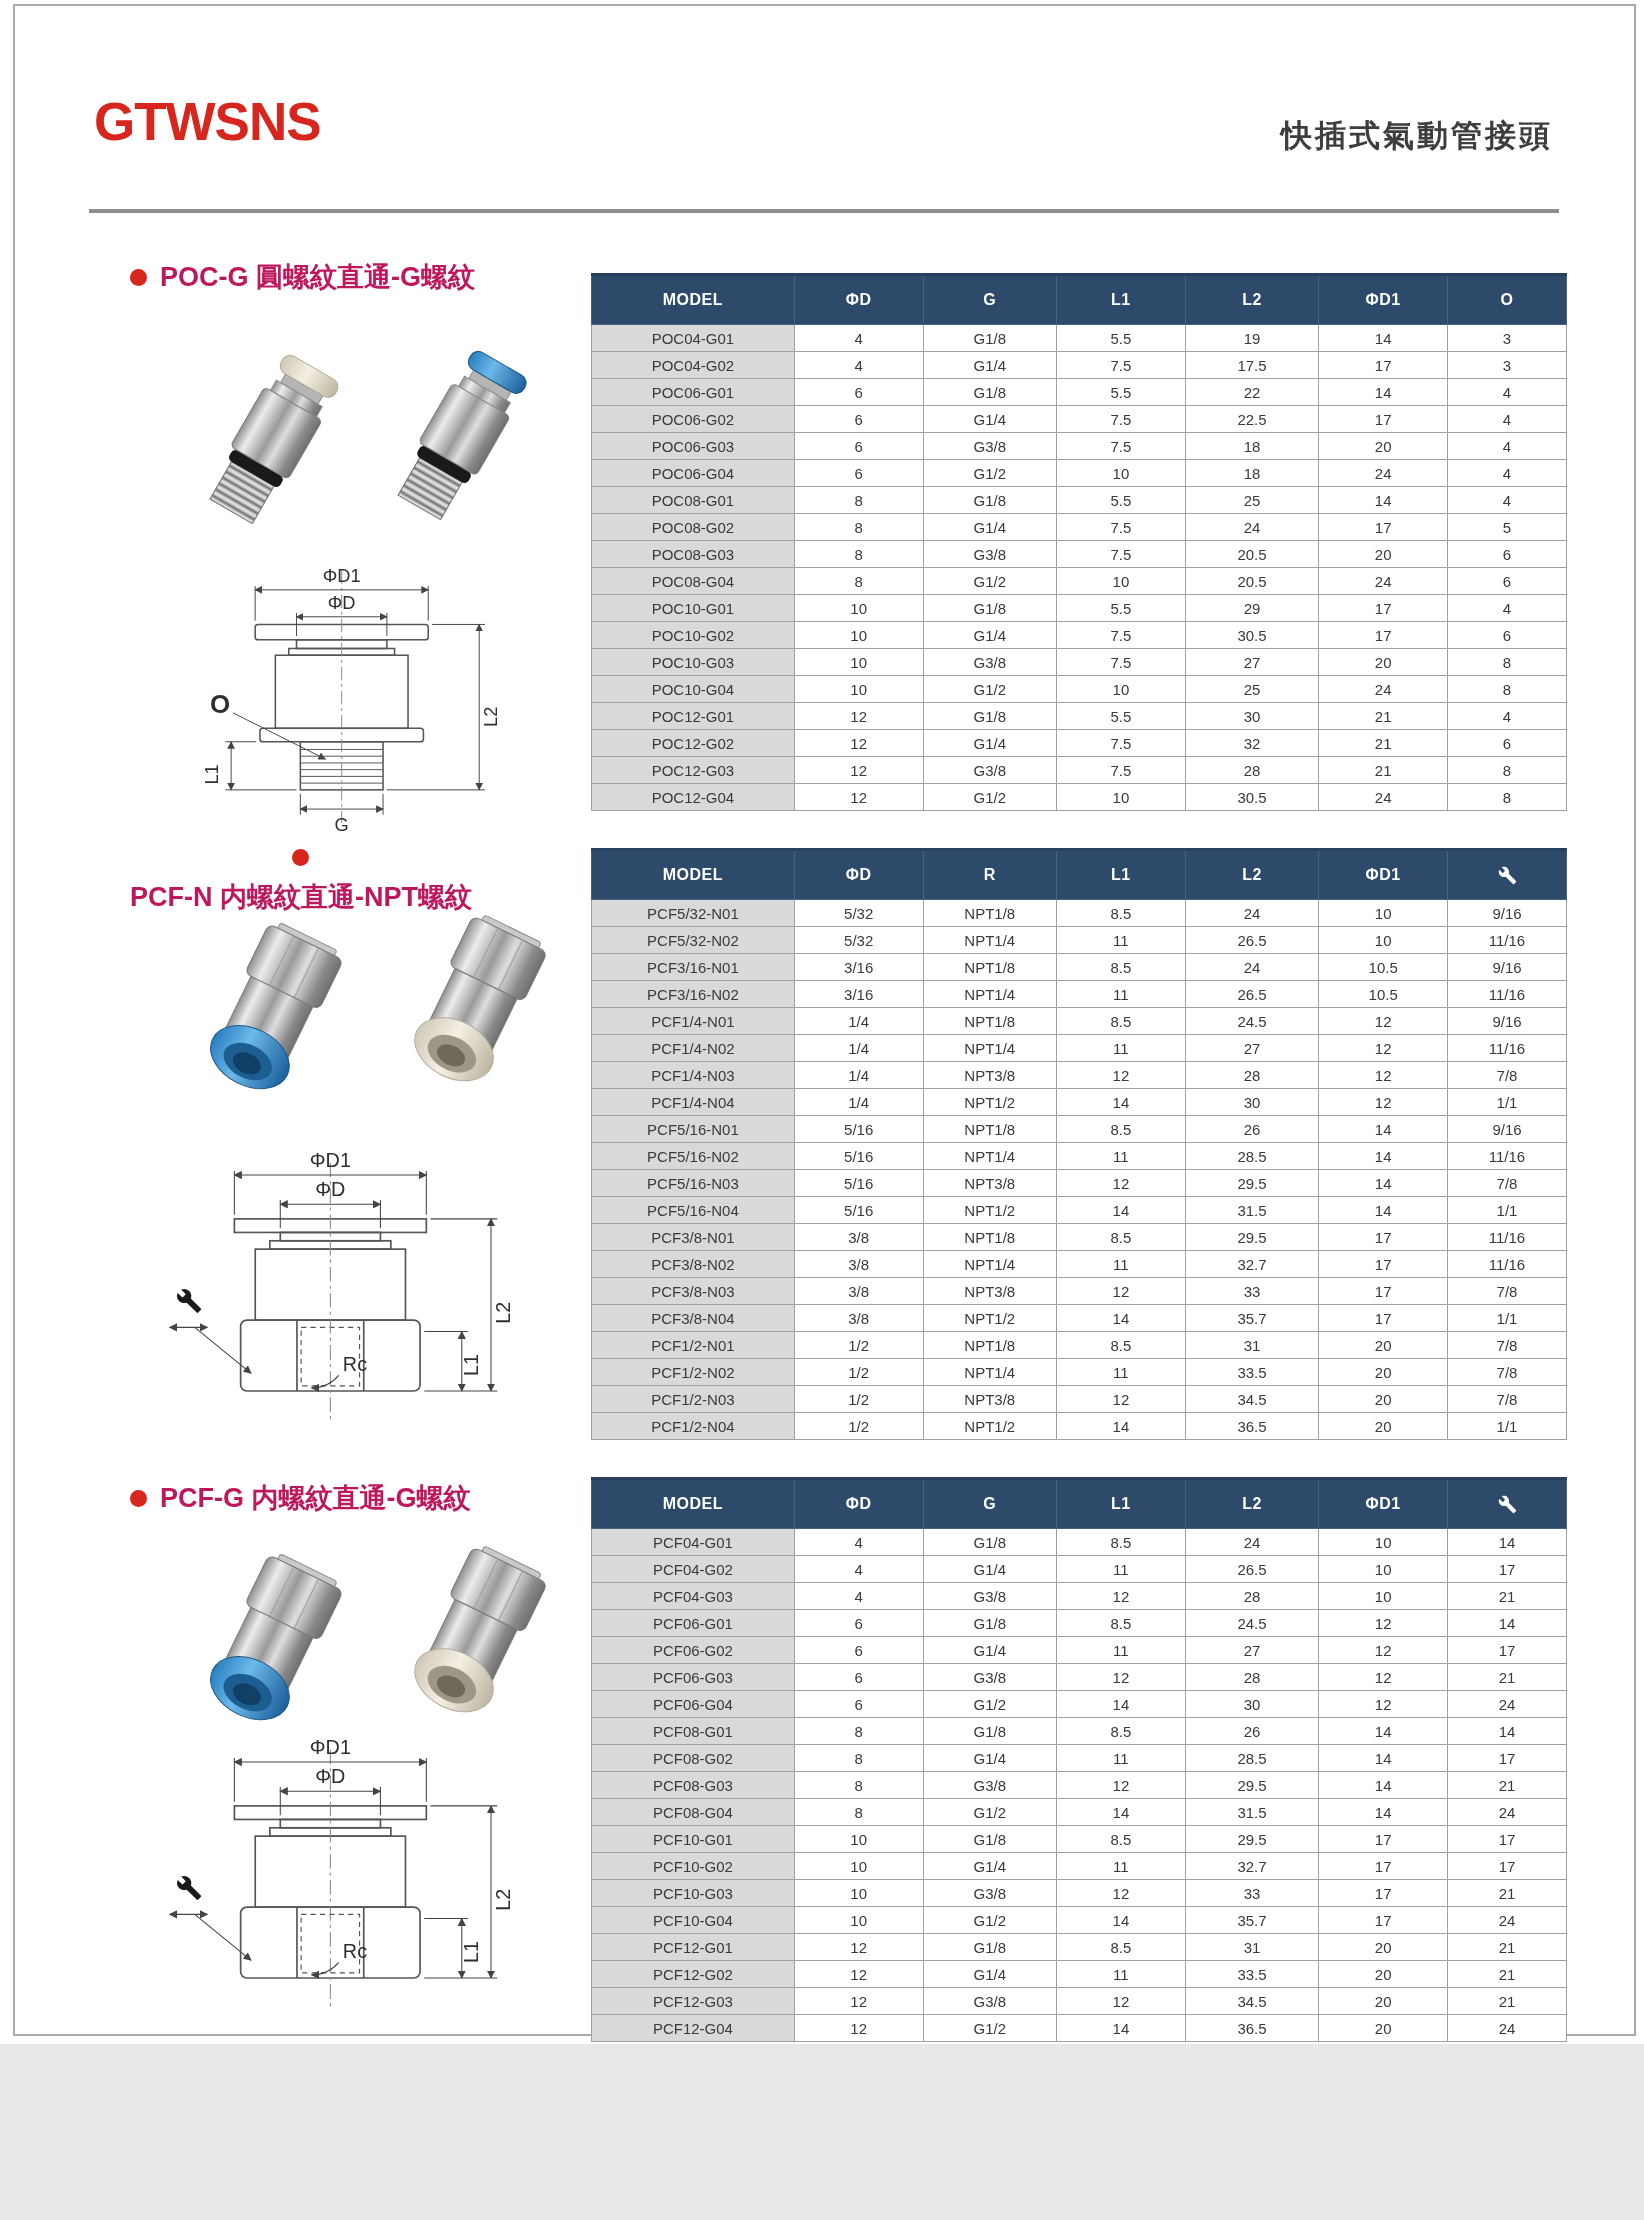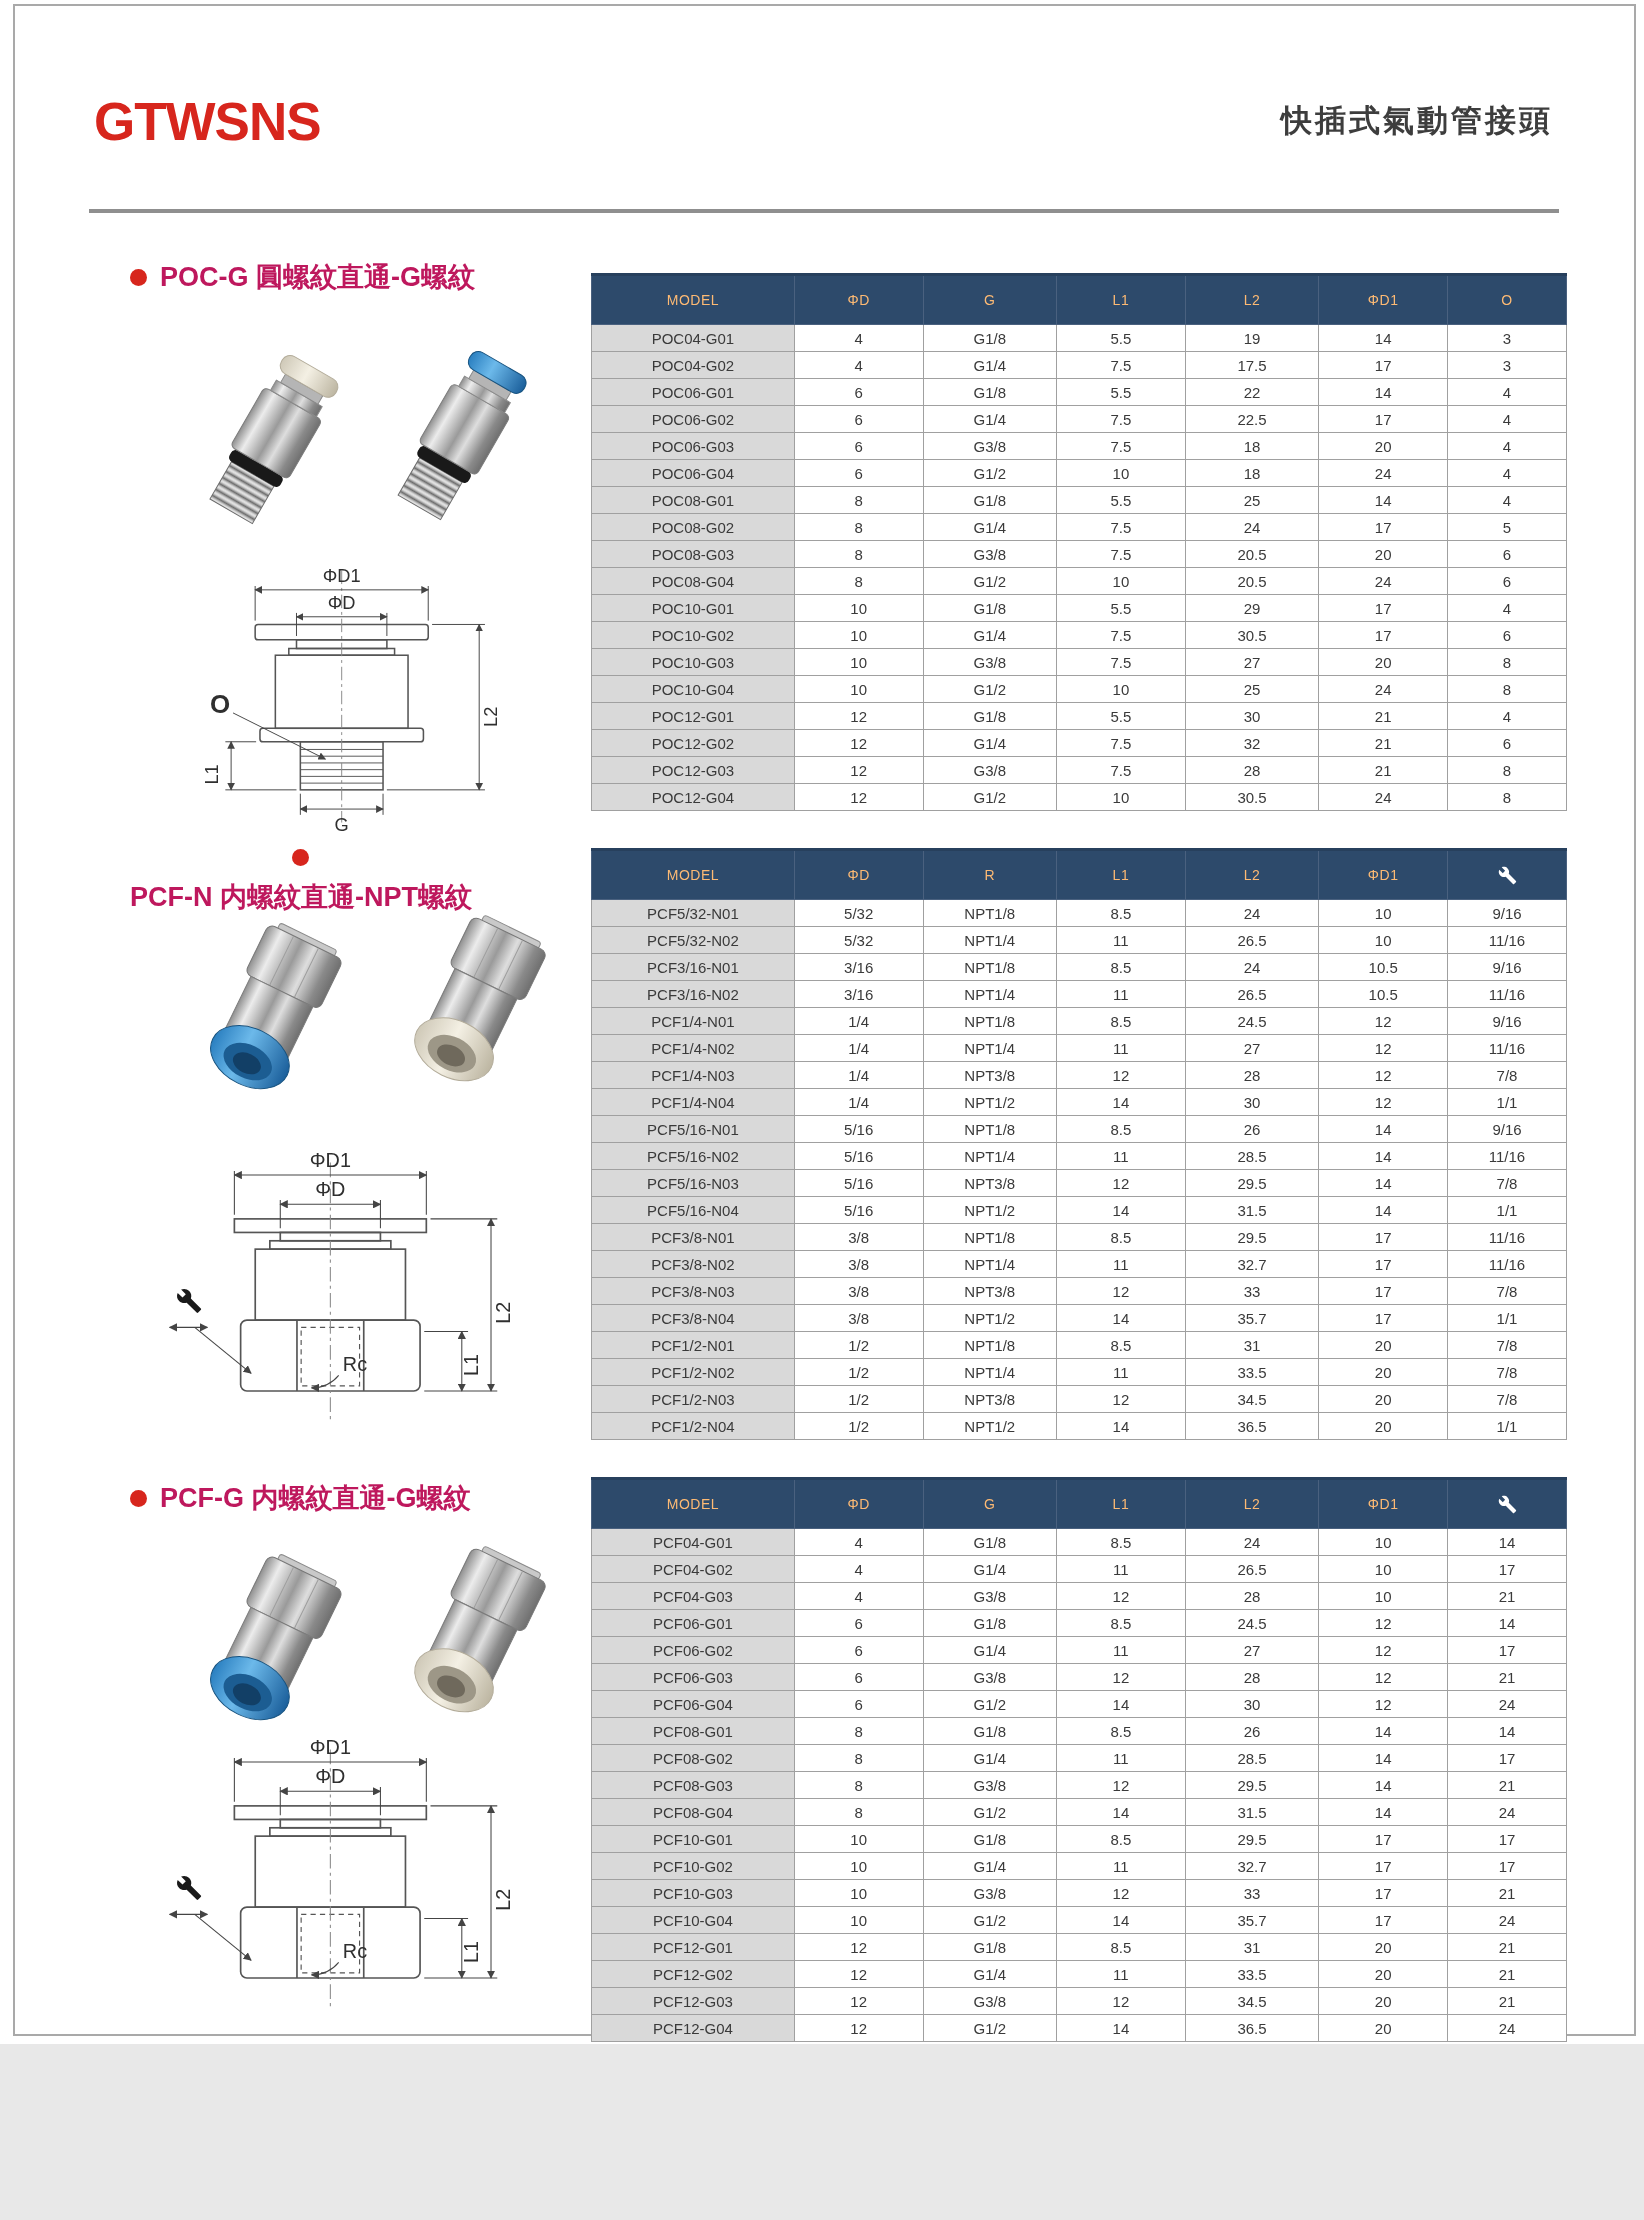--- a/index.html
+++ b/index.html
@@ -3,33 +3,33 @@
 <meta charset="utf-8">
 <style>
   html,body{margin:0;padding:0;background:#e8e8e8;}
   .page{position:relative;width:1644px;height:2044px;background:#ffffff;overflow:hidden;
         font-family:"Liberation Sans",sans-serif;color:#333;}
   .frame{position:absolute;top:4px;left:13px;right:8px;bottom:8px;border:2px solid #a9a9a9;pointer-events:none;}
 
   
   .logo{position:absolute;left:94px;top:95px;font-size:53px;font-weight:900;letter-spacing:-1px;
         color:#d7261d;line-height:1;}
-  .subtitle{position:absolute;right:91px;top:100px;font-size:31px;font-weight:600;color:#3d3d3d;
+  .subtitle{position:absolute;right:91px;top:115px;font-size:31px;font-weight:600;color:#3d3d3d;
         letter-spacing:3px;}
   .header-rule{position:absolute;left:89px;right:85px;top:209px;height:4px;background:#8f8f8f;}
 
   
   .sec-title{position:absolute;left:130px;display:flex;align-items:center;gap:13px;
              font-size:27px;font-weight:bold;color:#be185d;}
   .bullet{width:17px;height:17px;border-radius:50%;background:#d7261d;flex:0 0 auto;}
 
   
   .spec-table{position:absolute;left:591px;width:976px;border-collapse:collapse;table-layout:fixed;
               font-size:15px;color:#3a3a3a;border:1px solid #8c8c8c;}
-  .spec-table th{background:#2d4a6b;color:#fdba74;font-size:14px;font-weight:normal;height:46px;
+  .spec-table th{background:#2d4a6b;color:#ffffff;font-size:16px;font-weight:bold;height:46px;
                  border:1px solid #4a617f;letter-spacing:0.5px;}
   .spec-table thead tr{border-top:3px solid #27405d;}
   .spec-table td{height:26px;text-align:center;border:1px solid #a0a0a0;background:#fff;
                  padding:0 2px;line-height:1;}
   .spec-table td.model{background:#d9d9d9;}
   .spec-table th svg{vertical-align:middle;}
 
   
   .photo,.diagram{position:absolute;}
   .dim-text{font-size:19px;fill:#2f2f2f;font-family:"Liberation Sans",sans-serif;}

